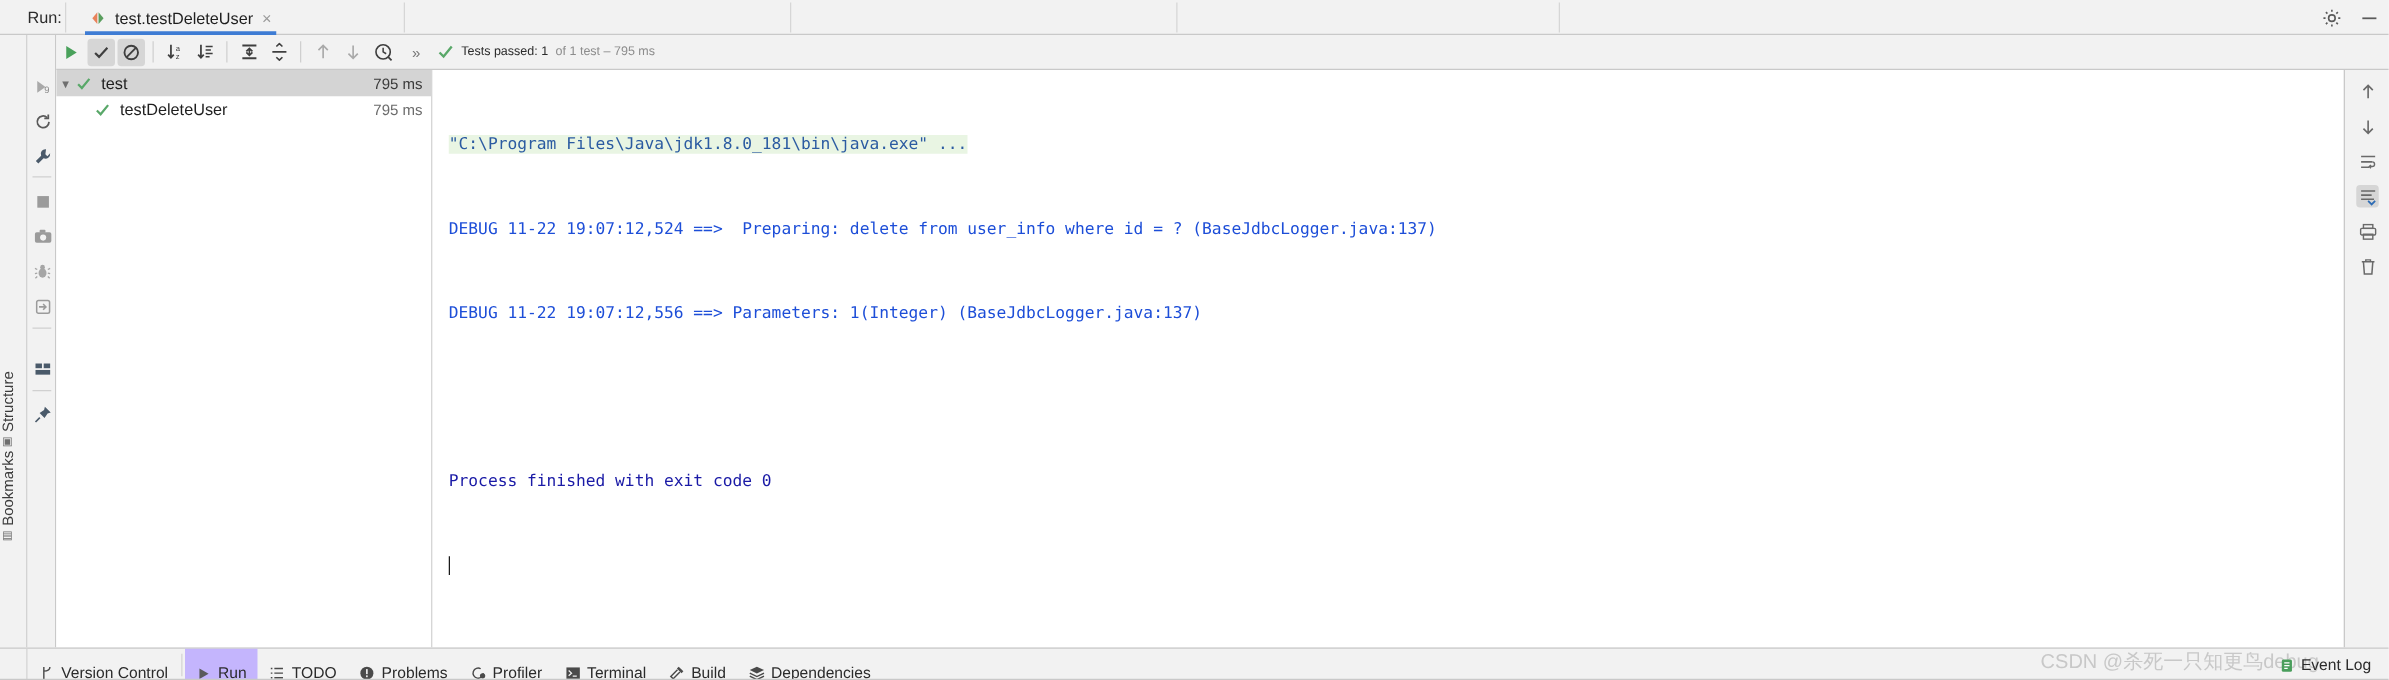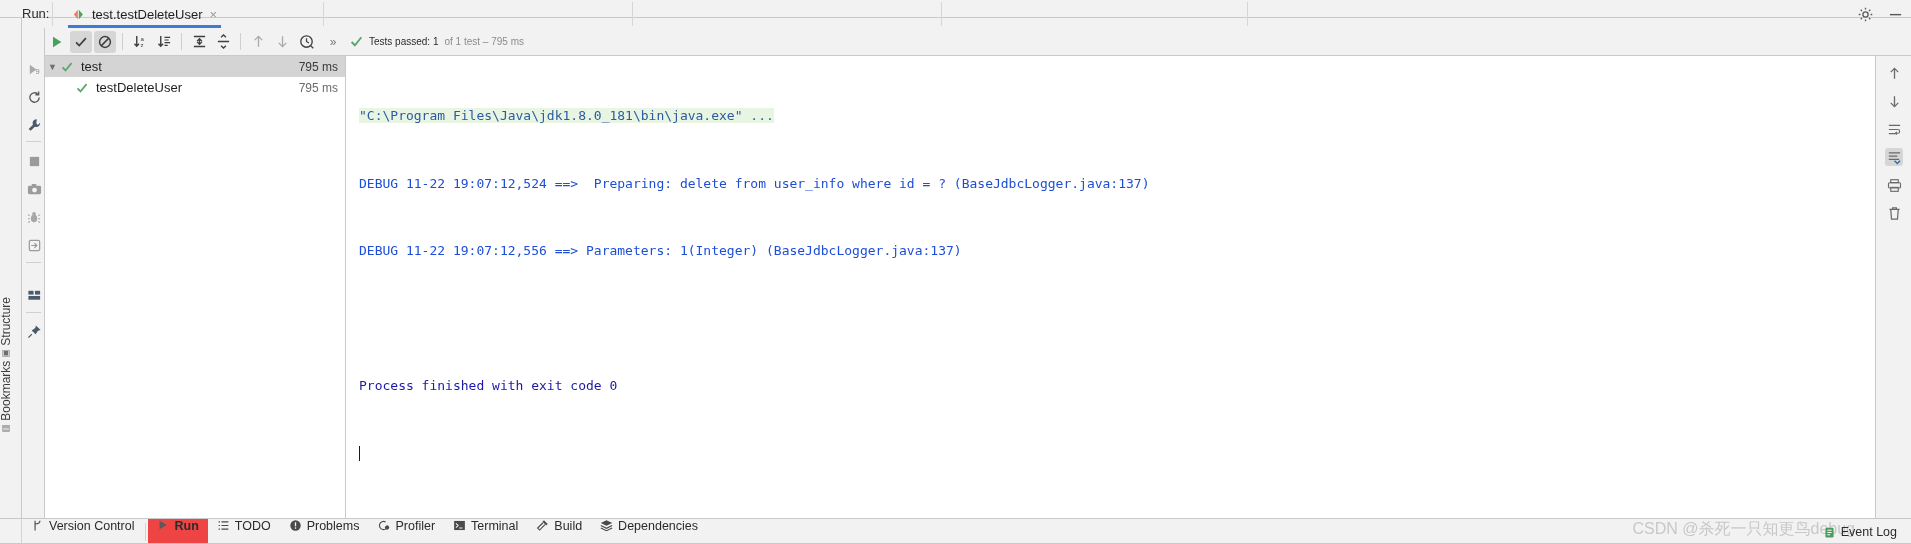--- a/index.html
+++ b/index.html
@@ -34,21 +34,21 @@
     background:#f2f2f2;border-right:1px solid #c9c9c9;box-sizing:border-box;
   }
   .gicon{
     position:absolute;left:3px;width:18px;height:18px;
     display:flex;align-items:center;justify-content:center;
   }
   .gsep{position:absolute;left:4px;width:15px;height:1px;background:#d0d0d0;}
 
   
   .topbar{
-    position:absolute;left:0;top:0;width:1911px;height:18px;
+    position:absolute;left:0;top:0;width:1911px;height:28px;
     background:#f2f2f2;border-bottom:1px solid #c9c9c9;box-sizing:border-box;
   }
   .run-label{
     position:absolute;left:22px;top:6px;font-size:13px;color:#2b2b2b;
   }
   .tab-run{
     position:absolute;left:64px;top:0;height:28px;
     display:flex;align-items:center;gap:7px;padding:0 8px 0 8px;
     box-sizing:border-box;
   }
@@ -145,24 +145,24 @@
   .rico.active{background:#d6d6d6;border-radius:3px;}
 
   
   .bottombar{
     position:absolute;left:0;bottom:0;width:1911px;height:26px;
     background:#f2f2f2;border-top:1px solid #c9c9c9;box-sizing:border-box;
     display:flex;align-items:center;
   }
   .bspacer{width:22px;height:26px;border-right:1px solid #d3d3d3;box-sizing:border-box;}
   .bbtn{
-    height:26px;display:flex;align-items:flex-start;gap:5px;
+    height:26px;display:flex;align-items:flex-end;gap:5px;
     padding:0 9px;font-size:12.5px;color:#2b2b2b;cursor:pointer;
   }
-  .bbtn.active{background:#ef4444;font-weight:bold;}
+  .bbtn.active{background:#c4b5fd;}
   .bsep{width:1px;height:18px;background:#d3d3d3;margin:0 2px;}
   .watermark{
     position:absolute;right:56px;bottom:4px;
     font-size:16px;color:#c8c8c8;white-space:nowrap;
     pointer-events:none;
   }
   .eventlog{
     position:absolute;right:14px;bottom:5px;
     display:flex;align-items:center;gap:5px;
     font-size:12.5px;color:#2b2b2b;cursor:pointer;

